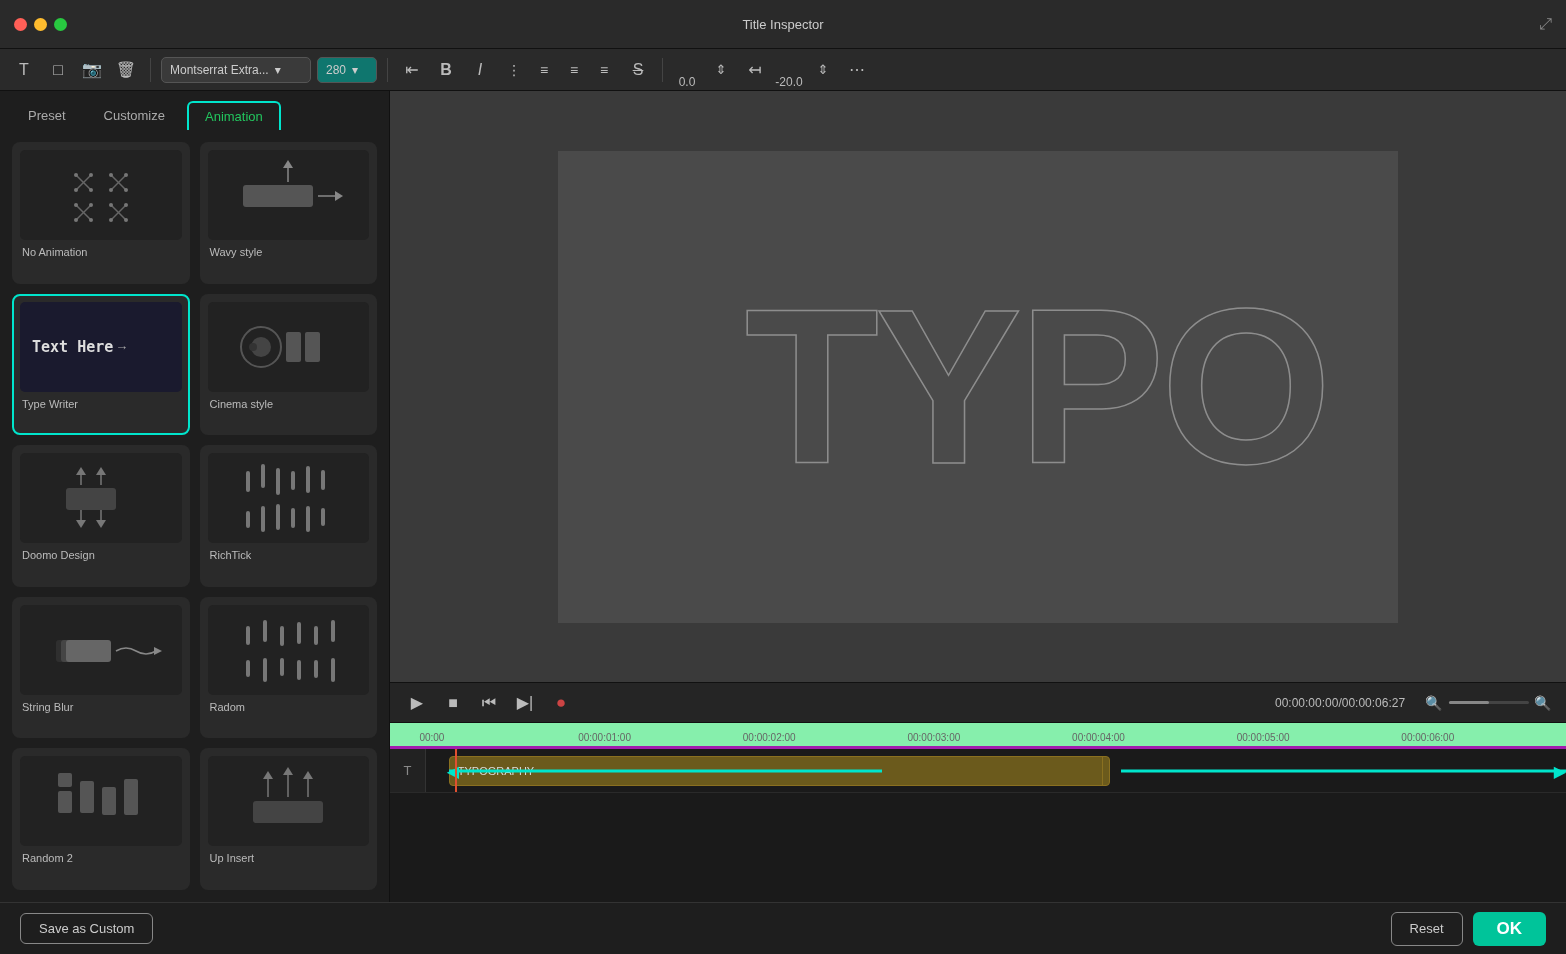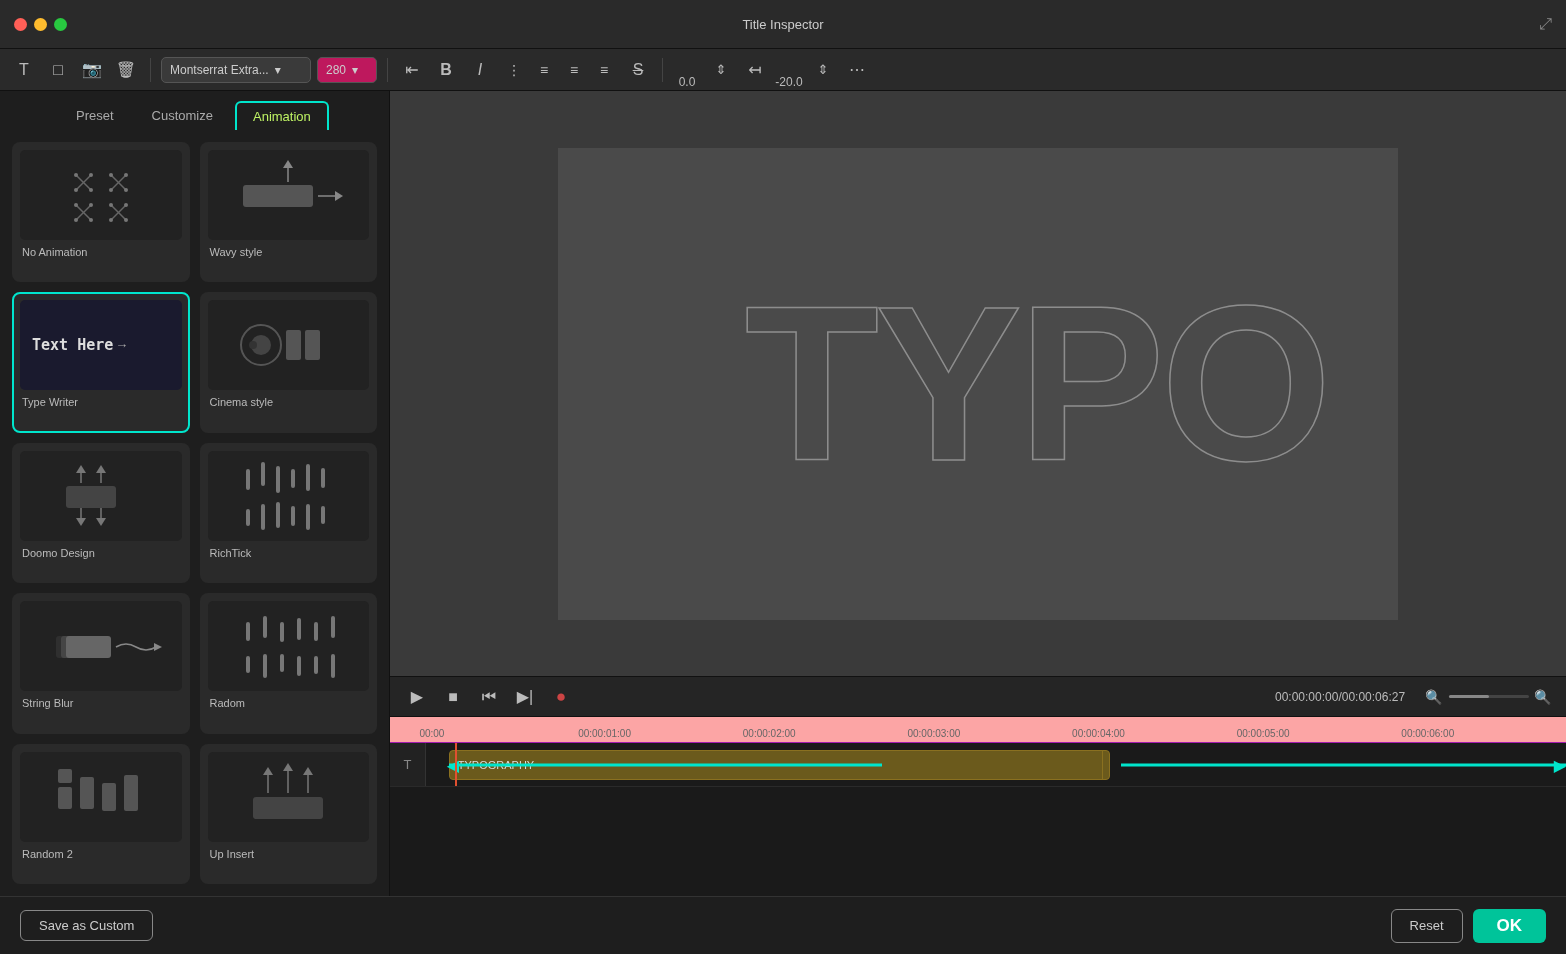--- a/index.html
+++ b/index.html
@@ -90,21 +90,21 @@
       padding: 3px 8px;
       font-size: 12px;
       height: 26px;
       display: flex;
       align-items: center;
       gap: 6px;
       cursor: pointer;
       min-width: 150px;
     }
     .font-size-selector {
-      background: #be185d;
+      background: #0f766e;
       border: 1px solid #555;
       border-radius: 5px;
       color: #ccc;
       padding: 3px 8px;
       font-size: 12px;
       height: 26px;
       display: flex;
       align-items: center;
       gap: 6px;
       cursor: pointer;
@@ -137,33 +137,32 @@
       flex-direction: column;
       flex-shrink: 0;
       border-right: 1px solid #111;
     }
     .tabs {
       display: flex;
       padding: 10px 12px 0;
       gap: 6px;
       background: #1e1e1e;
       flex-shrink: 0;
-      margin-left: 48px;
     }
     .tab {
       padding: 6px 16px;
       border-radius: 6px 6px 0 0;
       cursor: pointer;
       font-size: 13px;
       color: #aaa;
       border: none;
       background: transparent;
     }
     .tab.active {
-      color: #bef264;
+      color: #22c55e;
       border: 2px solid #00e5cc;
       border-bottom: none;
       border-radius: 6px 6px 0 0;
       background: transparent;
     }
     .animation-grid {
       display: grid;
       grid-template-columns: 1fr 1fr;
       gap: 10px;
       padding: 12px;
@@ -288,27 +287,27 @@
       position: relative;
     }
     .zoom-line-fill {
       width: 40px;
       height: 100%;
       background: #888;
       border-radius: 2px;
     }
     .timeline-ruler {
       height: 26px;
-      background: #fca5a5;
+      background: #86efac;
       display: flex;
       align-items: flex-end;
       padding: 0;
       position: relative;
       overflow: hidden;
-      border-bottom: 1px solid #a21caf;
+      border-bottom: 3px solid #a21caf;
     }
     .ruler-label {
       position: absolute;
       font-size: 10px;
       color: #666;
       bottom: 3px;
     }
     .timeline-tracks {
       flex: 1;
       position: relative;
@@ -375,21 +374,21 @@
       left: -6px;
       width: 0;
       height: 0;
       border-left: 7px solid transparent;
       border-right: 7px solid transparent;
       border-top: 10px solid #e05030;
     }
 
     
     .bottom-bar {
-      height: 58px;
+      height: 52px;
       background: #1e1e1e;
       border-top: 1px solid #333;
       display: flex;
       align-items: center;
       justify-content: space-between;
       padding: 0 20px;
       flex-shrink: 0;
     }
     .btn-save {
       background: transparent;

